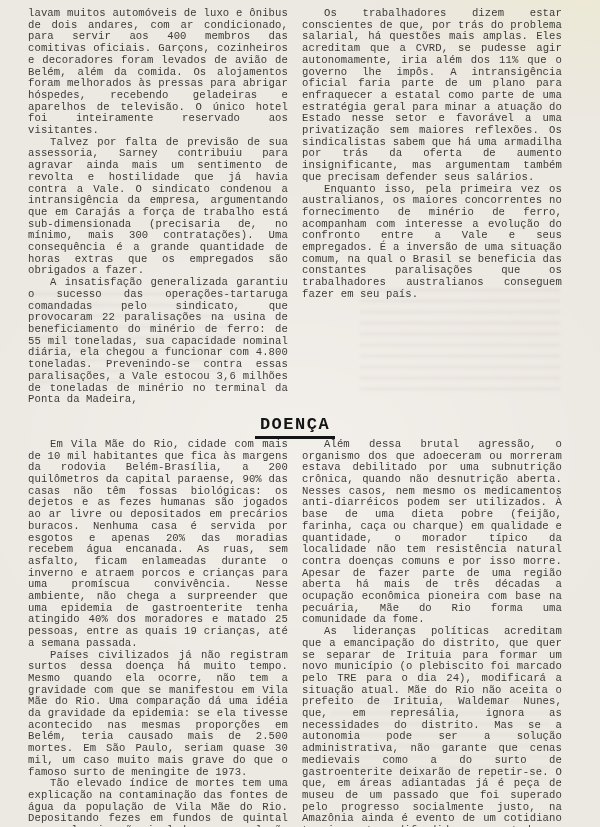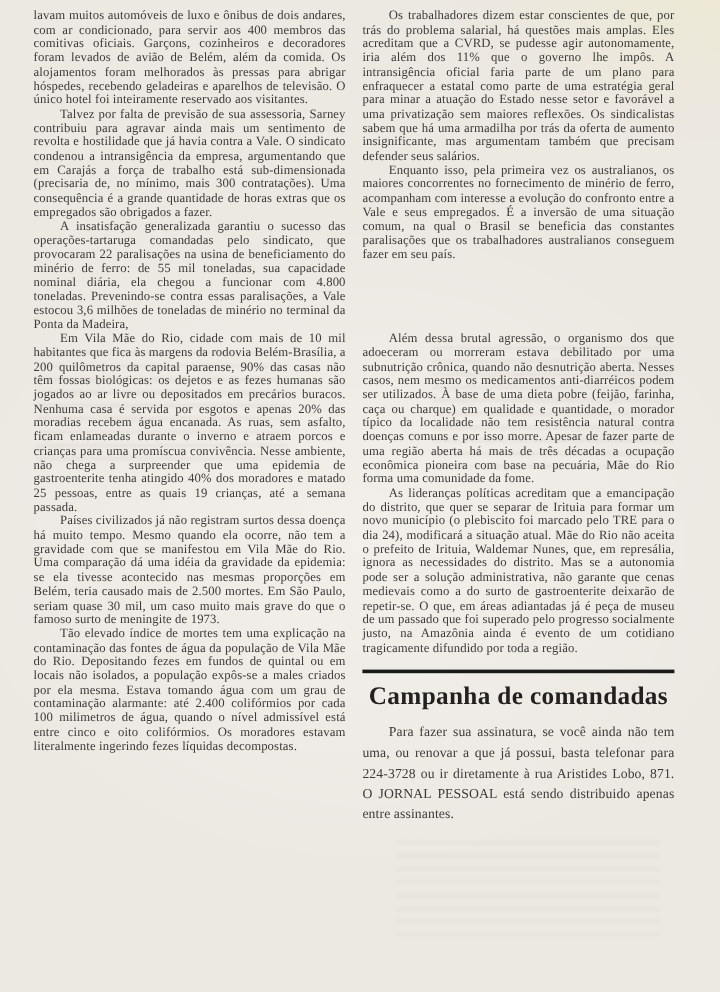--- a/index.html
+++ b/index.html
@@ -13,21 +13,21 @@
   .page {
     position: relative;
     width: 600px;
     height: 827px;
     box-sizing: border-box;
     padding: 8px 38px 0 28px;
     background:
       radial-gradient(ellipse 420px 260px at 102% -4%, rgba(236,233,196,0.55), rgba(236,233,196,0) 60%),
       radial-gradient(ellipse 500px 400px at 50% 55%, rgba(255,253,250,0.35), rgba(255,253,250,0) 70%),
       #ece8e2;
-    font-family: Liberation Serif, serif;
+    font-family: Liberation Mono, monospace;
     color: #3c3b39;
   }
   
   .bleed {
     position: absolute;
     pointer-events: none;
     filter: blur(1px);
     opacity: 0.5;
     background: repeating-linear-gradient(180deg,
       rgba(130,125,118,0.10) 0 4px, rgba(130,125,118,0) 4px 11px);
@@ -120,20 +120,23 @@
       <p>lavam muitos automóveis de luxo e ônibus de dois andares, com ar condicionado, para servir aos 400 membros das comitivas oficiais. Garçons, cozinheiros e decoradores foram levados de avião de Belém, além da comida. Os alojamentos foram melhorados às pressas para abrigar hóspedes, recebendo geladeiras e aparelhos de televisão. O único hotel foi inteiramente reservado aos visitantes.</p>
       <p class="ind">Talvez por falta de previsão de sua assessoria, Sarney contribuiu para agravar ainda mais um sentimento de revolta e hostilidade que já havia contra a Vale. O sindicato condenou a intransigência da empresa, argumentando que em Carajás a força de trabalho está sub-dimensionada (precisaria de, no mínimo, mais 300 contratações). Uma consequência é a grande quantidade de horas extras que os empregados são obrigados a fazer.</p>
       <p class="ind">A insatisfação generalizada garantiu o sucesso das operações-tartaruga comandadas pelo sindicato, que provocaram 22 paralisações na usina de beneficiamento do minério de ferro: de 55 mil toneladas, sua capacidade nominal diária, ela chegou a funcionar com 4.800 toneladas. Prevenindo-se contra essas paralisações, a Vale estocou 3,6 milhões de toneladas de minério no terminal da Ponta da Madeira,</p>
     </div>
     <div class="col">
       <p class="ind gap">Os trabalhadores dizem estar conscientes de que, por trás do problema salarial, há questões mais amplas. Eles acreditam que a CVRD, se pudesse agir autonomamente, iria além dos 11% que o governo lhe impôs. A intransigência oficial faria parte de um plano para enfraquecer a estatal como parte de uma estratégia geral para minar a atuação do Estado nesse setor e favorável a uma privatização sem maiores reflexões. Os sindicalistas sabem que há uma armadilha por trás da oferta de aumento insignificante, mas argumentam também que precisam defender seus salários.</p>
       <p class="ind">Enquanto isso, pela primeira vez os australianos, os maiores concorrentes no fornecimento de minério de ferro, acompanham com interesse a evolução do confronto entre a Vale e seus empregados. É a inversão de uma situação comum, na qual o Brasil se beneficia das constantes paralisações que os trabalhadores australianos conseguem fazer em seu país.</p>
     </div>
   </section>
 
+  <div class="kicker-row">
+    <span class="kicker">DOENÇA</span>
+  </div>
 
 
   <section class="columns">
     <div class="col">
       <p class="ind">Em Vila Mãe do Rio, cidade com mais de 10 mil habitantes que fica às margens da rodovia Belém-Brasília, a 200 quilômetros da capital paraense, 90% das casas não têm fossas biológicas: os dejetos e as fezes humanas são jogados ao ar livre ou depositados em precários buracos. Nenhuma casa é servida por esgotos e apenas 20% das moradias recebem água encanada. As ruas, sem asfalto, ficam enlameadas durante o inverno e atraem porcos e crianças para uma promíscua convivência. Nesse ambiente, não chega a surpreender que uma epidemia de gastroenterite tenha atingido 40% dos moradores e matado 25 pessoas, entre as quais 19 crianças, até a semana passada.</p>
       <p class="ind">Países civilizados já não registram surtos dessa doença há muito tempo. Mesmo quando ela ocorre, não tem a gravidade com que se manifestou em Vila Mãe do Rio. Uma comparação dá uma idéia da gravidade da epidemia: se ela tivesse acontecido nas mesmas proporções em Belém, teria causado mais de 2.500 mortes. Em São Paulo, seriam quase 30 mil, um caso muito mais grave do que o famoso surto de meningite de 1973.</p>
       <p class="ind">Tão elevado índice de mortes tem uma explicação na contaminação das fontes de água da população de Vila Mãe do Rio. Depositando fezes em fundos de quintal ou em locais não isolados, a população expôs-se a males criados por ela mesma. Estava tomando água com um grau de contaminação alarmante: até 2.400 colifórmios por cada 100 milimetros de água, quando o nível admissível está entre cinco e oito colifórmios. Os moradores estavam literalmente ingerindo fezes líquidas decompostas.</p>
     </div>
     <div class="col">
       <p class="ind">Além dessa brutal agressão, o organismo dos que adoeceram ou morreram estava debilitado por uma subnutrição crônica, quando não desnutrição aberta. Nesses casos, nem mesmo os medicamentos anti-diarréicos podem ser utilizados. À base de uma dieta pobre (feijão, farinha, caça ou charque) em qualidade e quantidade, o morador típico da localidade não tem resistência natural contra doenças comuns e por isso morre. Apesar de fazer parte de uma região aberta há mais de três décadas a ocupação econômica pioneira com base na pecuária, Mãe do Rio forma uma comunidade da fome.</p>

